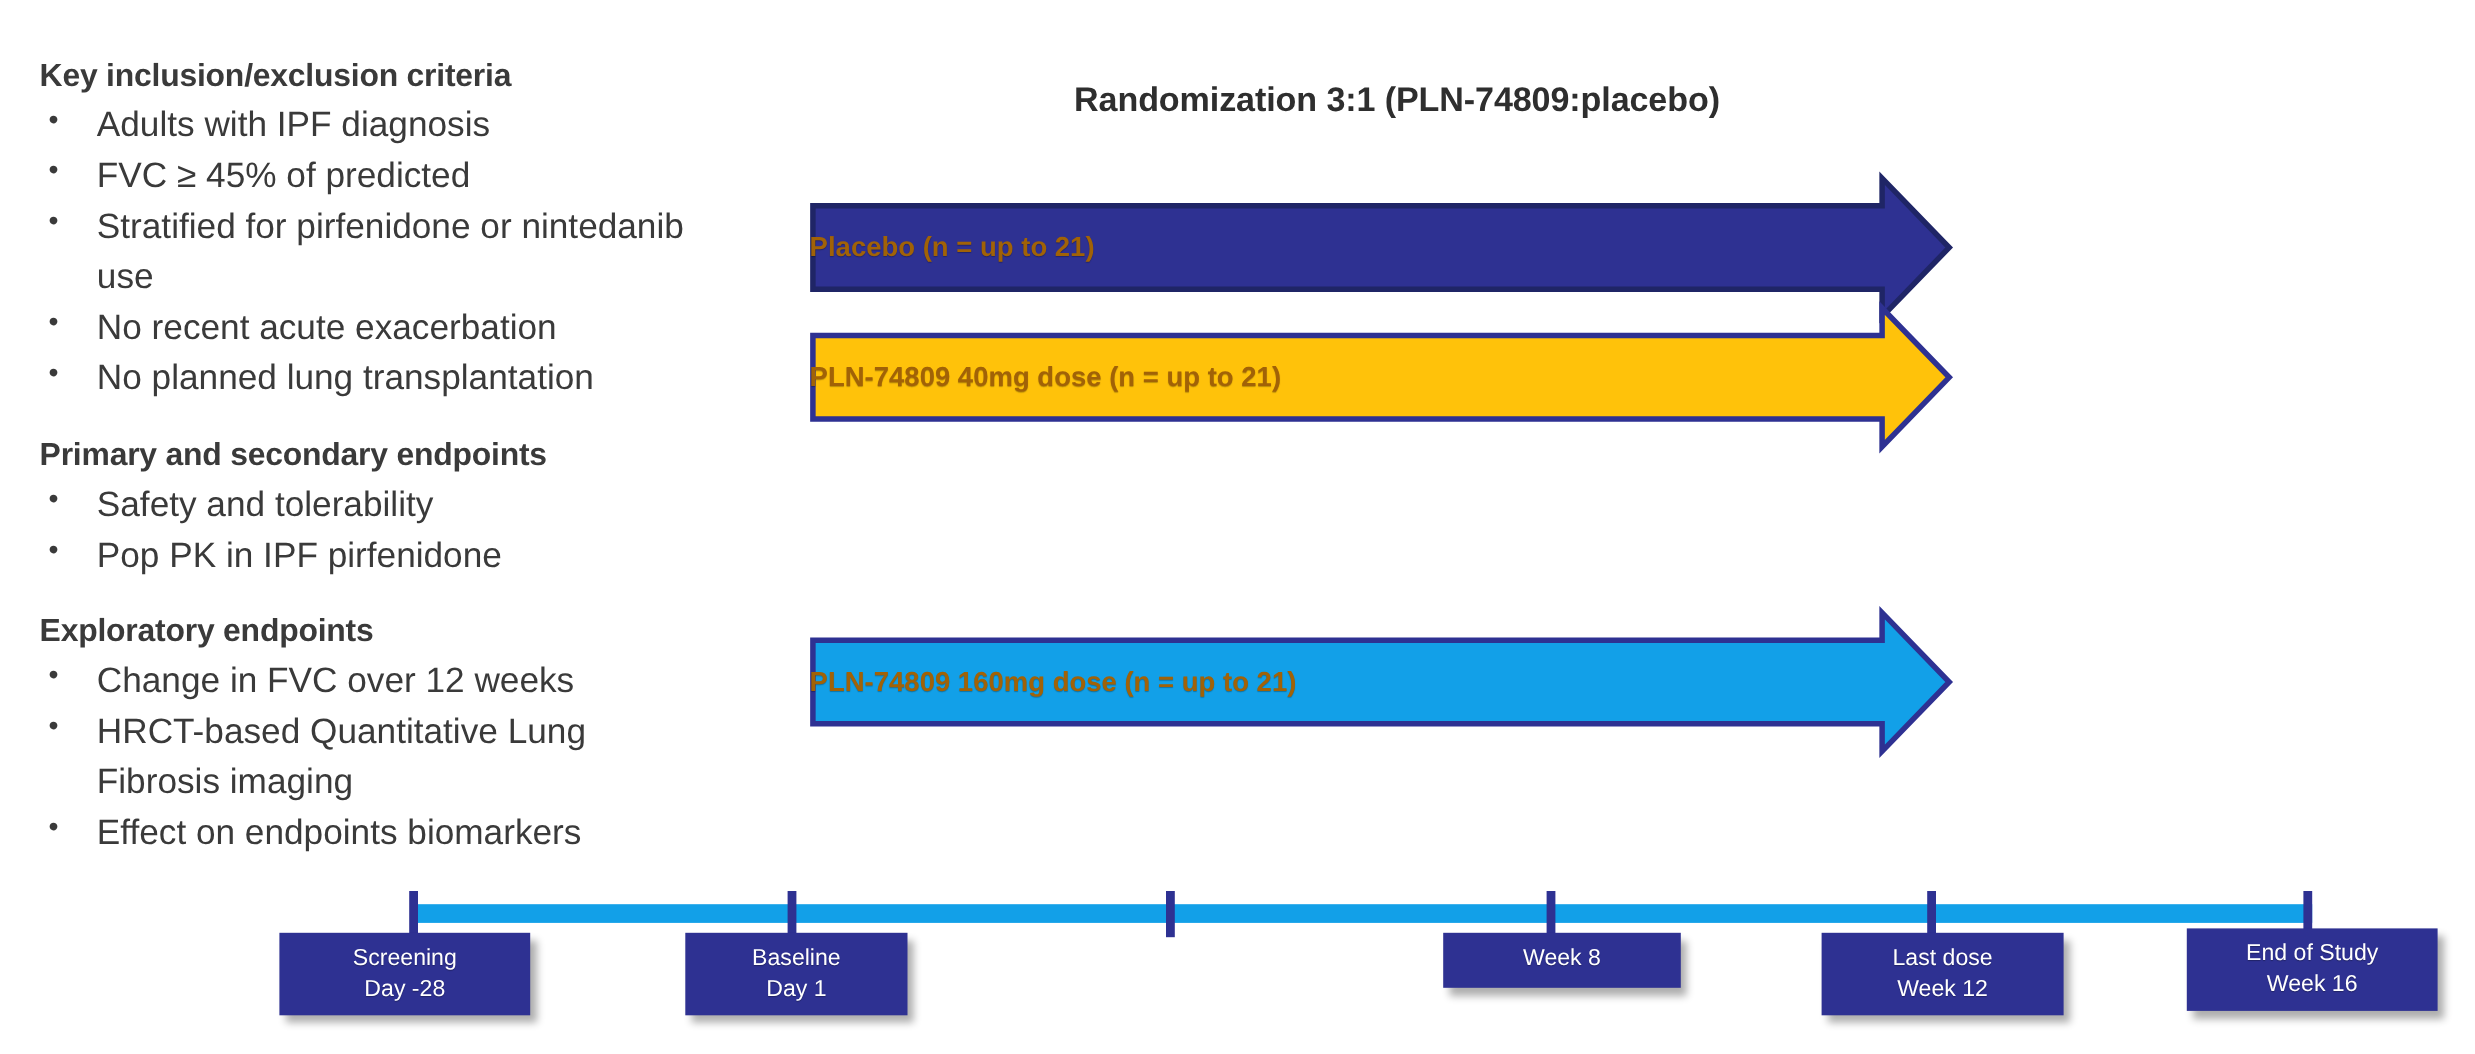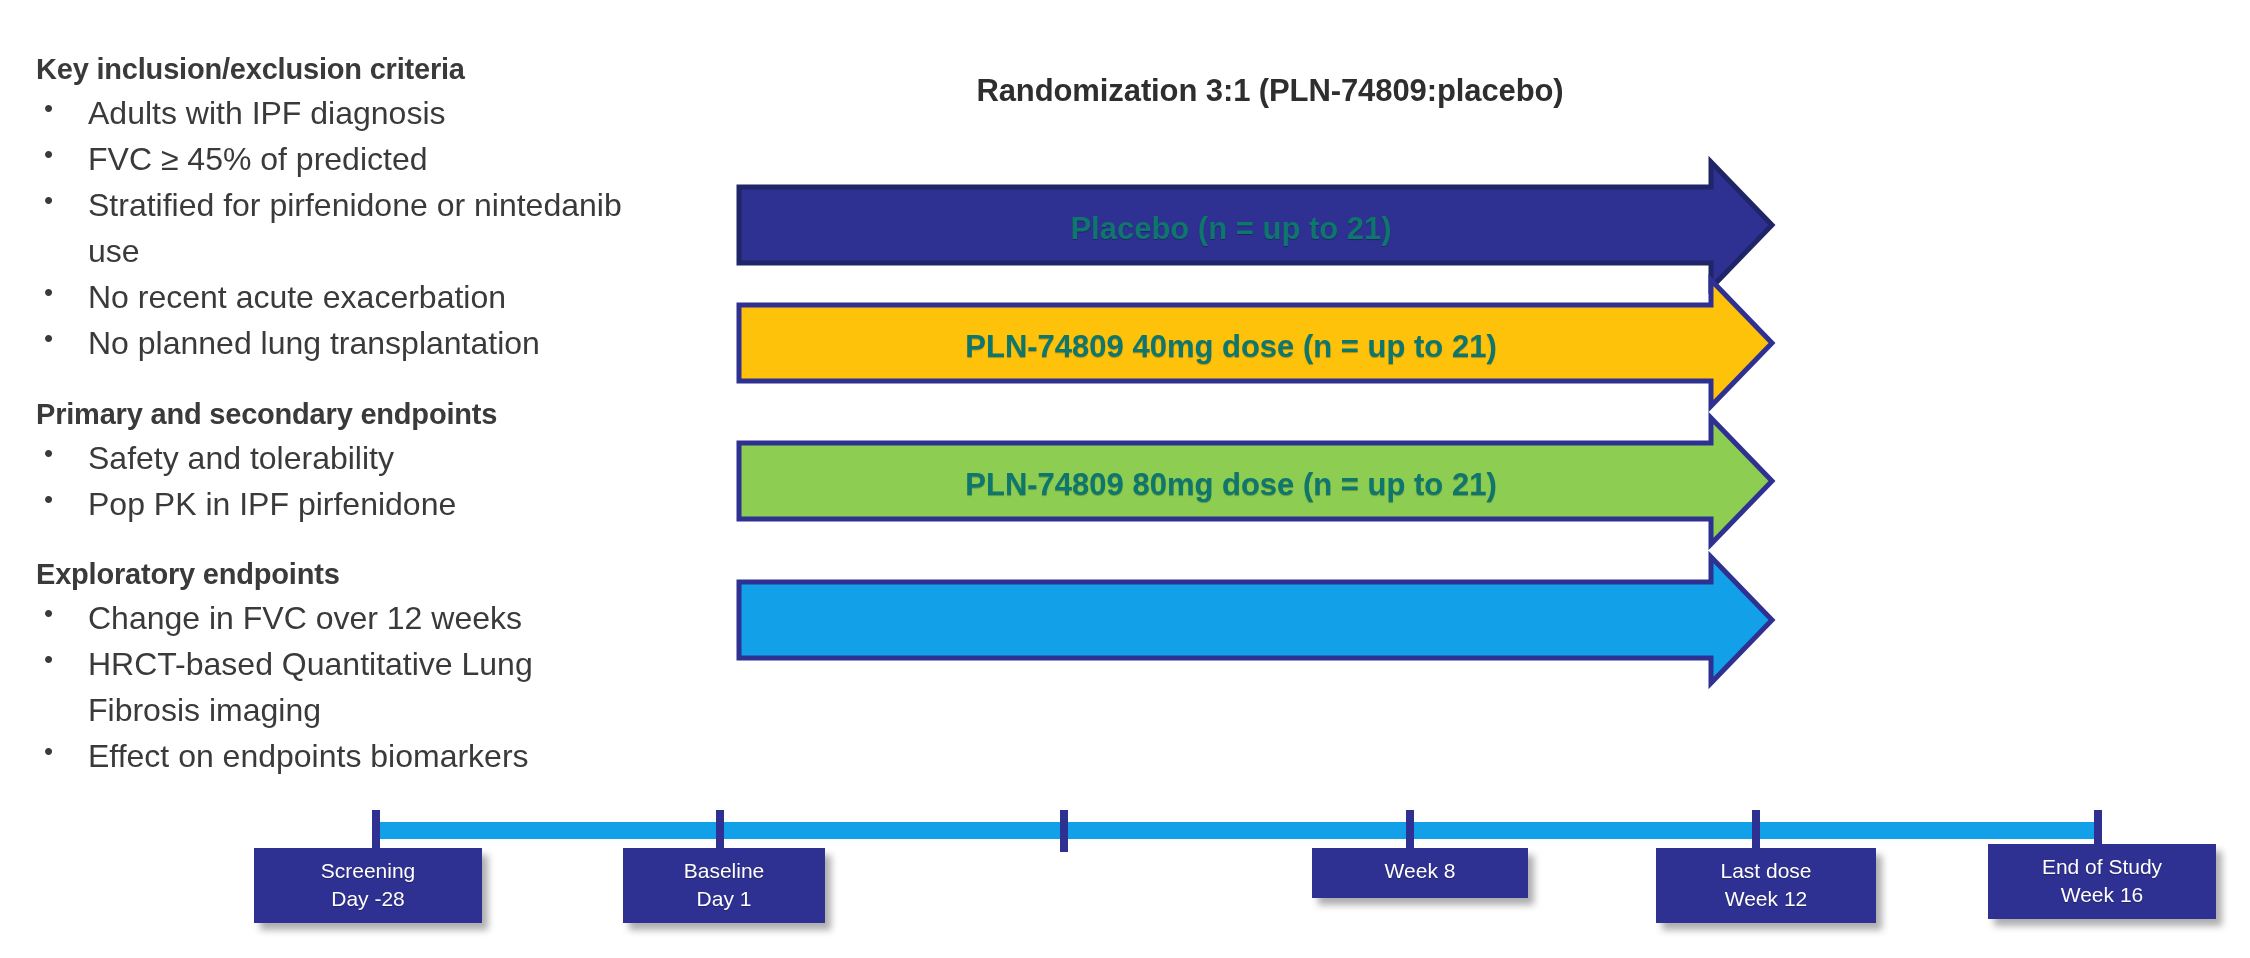--- a/index.html
+++ b/index.html
@@ -80,24 +80,23 @@
   .arrow-svg {
     display: block;
     width: 100%;
     height: 100%;
     overflow: visible;
   }
   .arrow-label {
     position: absolute;
     left: 0;
     width: 990px;
-    text-align: center;
-    color: #0f766e;
+    color: #a16207;
     font-weight: bold;
-    font-size: 31px;
+    font-size: 25px;
     letter-spacing: 0px;
     text-shadow: 0 1px 1px rgba(0,0,0,0.28);
     pointer-events: none;
   }
 
   
   #timeline-bar {
     position: absolute;
     left: 376px;
     top: 822px;
@@ -201,31 +200,26 @@
     <div class="arrow-label" style="top:61px;">Placebo (n = up to 21)</div>
   </div>
 
   <div class="arrow-wrap" style="top:268px;height:150px;">
     <svg class="arrow-svg" viewBox="0 0 1040 150" preserveAspectRatio="none">
       <polygon points="3,37 975,37 975,12 1036,75 975,138 975,113 3,113" fill="#FFC20A" stroke="#2E3192" stroke-width="5" stroke-linejoin="miter"></polygon>
     </svg>
     <div class="arrow-label" style="top:61px;">PLN-74809 40mg dose (n = up to 21)</div>
   </div>
 
-  <div class="arrow-wrap" style="top:406px;height:150px;">
-    <svg class="arrow-svg" viewBox="0 0 1040 150" preserveAspectRatio="none">
-      <polygon points="3,37 975,37 975,12 1036,75 975,138 975,113 3,113" fill="#8DCE52" stroke="#2E3192" stroke-width="5" stroke-linejoin="miter"></polygon>
-    </svg>
-    <div class="arrow-label" style="top:61px;">PLN-74809 80mg dose (n = up to 21)</div>
-  </div>
 
   <div class="arrow-wrap" style="top:545px;height:150px;">
     <svg class="arrow-svg" viewBox="0 0 1040 150" preserveAspectRatio="none">
       <polygon points="3,37 975,37 975,12 1036,75 975,138 975,113 3,113" fill="#12A0E8" stroke="#2E3192" stroke-width="5" stroke-linejoin="miter"></polygon>
     </svg>
+    <div class="arrow-label" style="top:61px;">PLN-74809 160mg dose (n = up to 21)</div>
   </div>
 
   <div id="timeline-bar" style="background: rgb(18, 160, 232);"></div>
 
   <div class="tick" style="left: 372px; background: rgb(46, 49, 146);"></div>
   <div class="tick" style="left: 716px; background: rgb(46, 49, 146);"></div>
   <div class="tick" style="left: 1060px; background: rgb(46, 49, 146);"></div>
   <div class="tick" style="left: 1406px; background: rgb(46, 49, 146);"></div>
   <div class="tick" style="left: 1752px; background: rgb(46, 49, 146);"></div>
   <div class="tick" style="left: 2094px; background: rgb(46, 49, 146);"></div>

